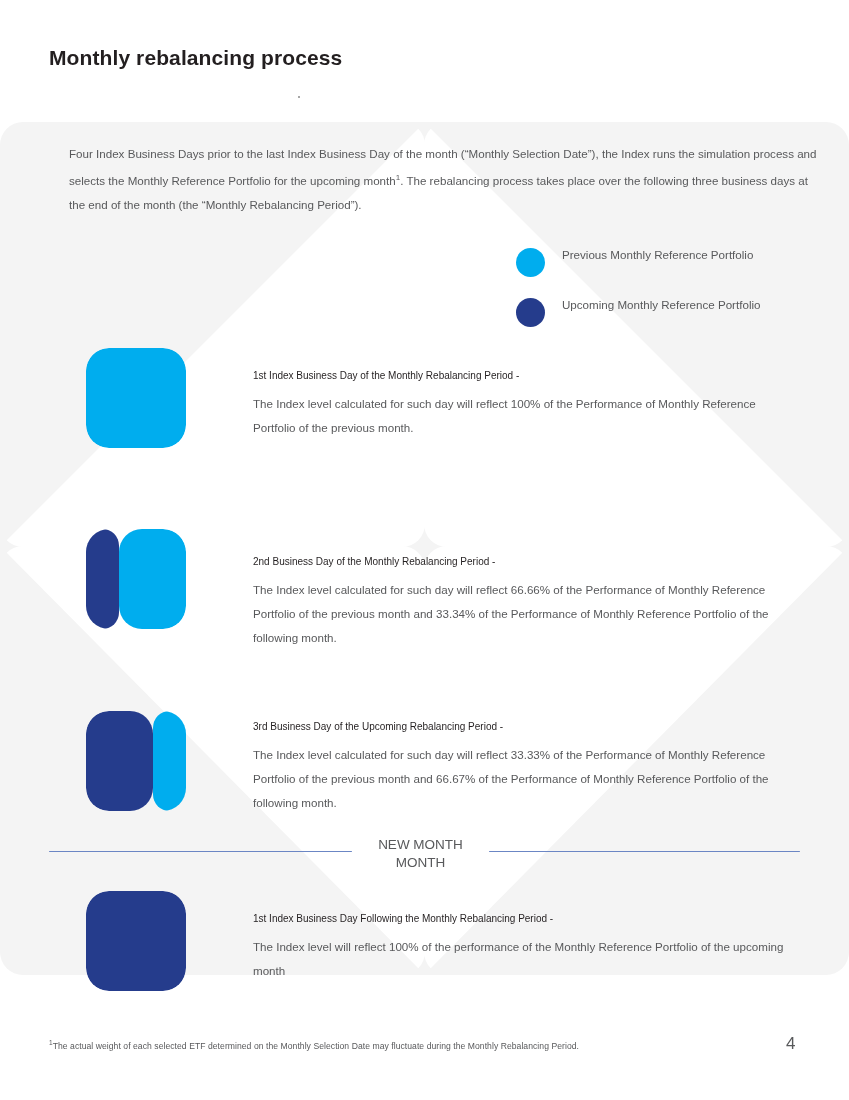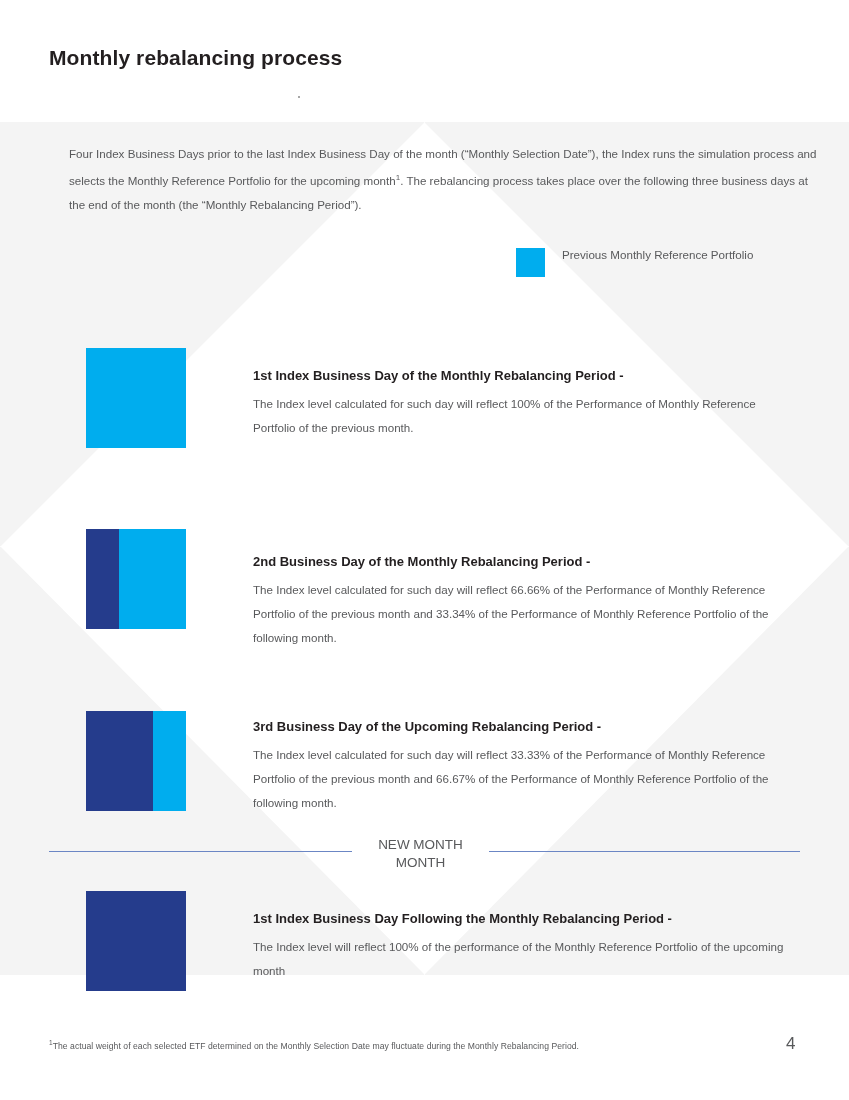--- a/index.html
+++ b/index.html
@@ -1,15 +1,15 @@
 <!DOCTYPE html>
 <html><head>
 <meta charset="utf-8">
 <style>
-  * { box-sizing: border-box; margin: 0; padding: 0; }
+  * { box-sizing: border-box; margin: 0; padding: 0; border-radius: 23px; }
 
   html, body {
     width: 849px;
     height: 1100px;
     background: #ffffff;
     font-family: "Liberation Sans", sans-serif;
   }
 
   .page {
     position: relative;
@@ -117,22 +117,22 @@
     left: 86px;
     width: 100px;
     height: 100px;
     display: flex;
     overflow: hidden;
   }
   .bar-seg { height: 100%; }
 
   .step-text { position: absolute; left: 253px; width: 545px; }
   .step-head {
-    font-size: 13px;
-    font-weight: bold;
+    font-size: 10px;
+    font-weight: normal;
     color: #231f20;
     margin-bottom: 9px;
     line-height: 15px;
   }
   .step-body {
     font-size: 11.6px;
     line-height: 24px;
     color: #58595b;
   }
 
@@ -205,20 +205,24 @@
 
     <p class="intro">
       <span>Four Index Business Days prior to the last Index Business Day of the month (“Monthly Selection Date”), the Index runs the simulation process and selects the Monthly Reference Portfolio for the upcoming month</span><sup>1</sup><span>. The rebalancing process takes place over the following three business days at the end of the month (the “Monthly Rebalancing Period”).</span>
     </p>
 
     <div class="legend">
       <div class="legend-row">
         <span class="legend-swatch" style="background: rgb(0, 173, 238);"></span>
         <span class="legend-label">Previous Monthly Reference Portfolio</span>
       </div>
+      <div class="legend-row">
+        <span class="legend-swatch" style="background: rgb(37, 60, 140);"></span>
+        <span class="legend-label">Upcoming Monthly Reference Portfolio</span>
+      </div>
     </div>
 
     <div class="step" style="top:348px">
       <div class="bar" style="top:0">
         <span class="bar-seg" style="width: 0%; background: rgb(37, 60, 140);"></span>
         <span class="bar-seg" style="width: 100%; background: rgb(0, 173, 238);"></span>
       </div>
       <div class="step-text" style="top:20px">
         <div class="step-head">1st Index Business Day of the Monthly Rebalancing Period -</div>
         <div class="step-body">The Index level calculated for such day will reflect 100% of the Performance of Monthly Reference Portfolio of the previous month.</div>

